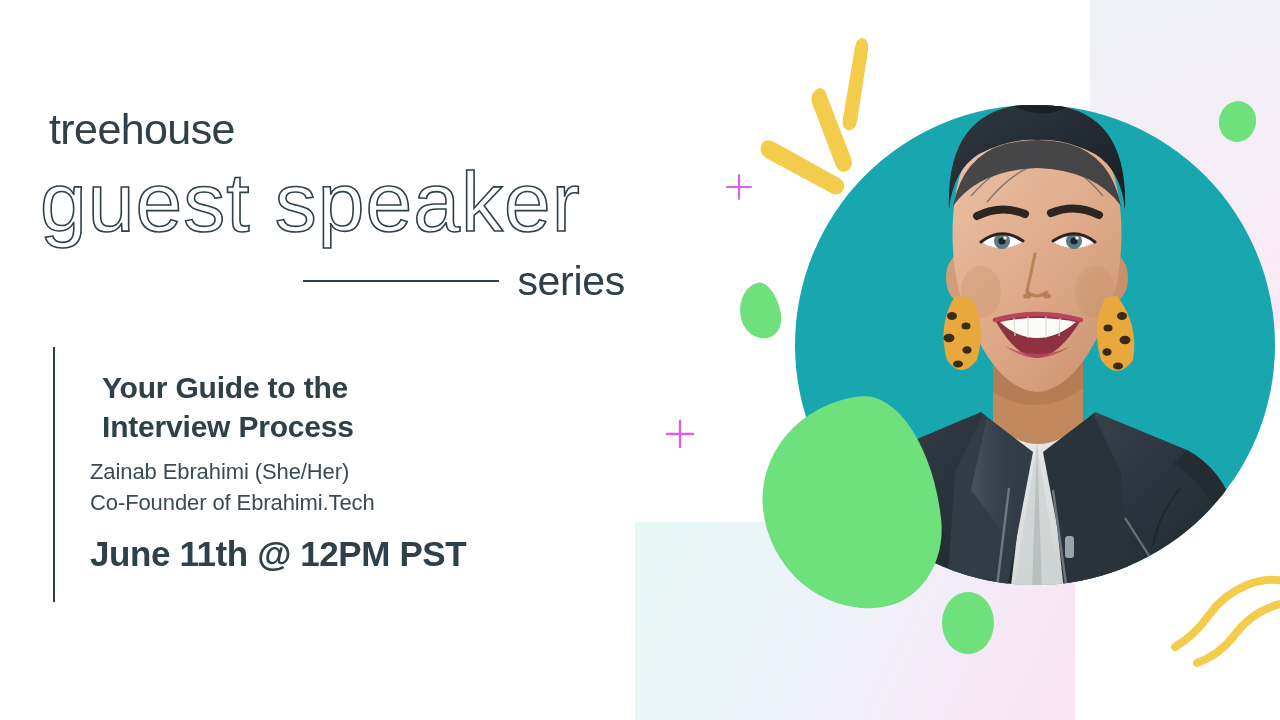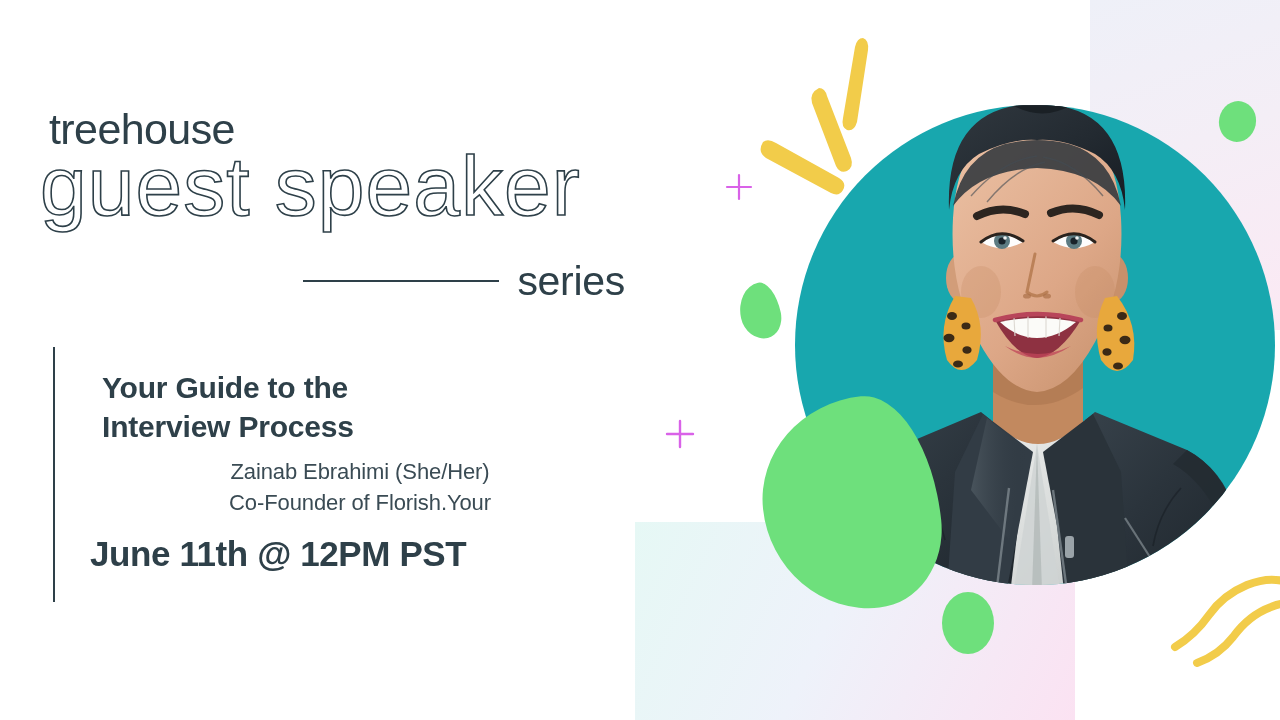--- a/index.html
+++ b/index.html
@@ -58,21 +58,21 @@
   #plus-mid{left:664px;top:418px;width:32px;height:32px;}
   #squiggles{position:absolute;left:1165px;top:575px;width:120px;height:105px;}
 
   
   #brand{
     position:absolute;left:49px;top:108px;
     font-size:43px;font-weight:400;letter-spacing:-0.6px;
     color:#2e4049;line-height:1;
   }
   #guest-speaker{
-    position:absolute;left:40px;top:144px;
+    position:absolute;left:40px;top:160px;
     font-size:84px;font-weight:400;letter-spacing:1px;
     line-height:1;
     color:transparent;
     -webkit-text-stroke:1.6px #2e4049;
   }
   #series-row{
     position:absolute;left:303px;top:255px;width:322px;height:52px;
     display:flex;align-items:center;gap:18px;
   }
   #series-rule{flex:1 1 auto;height:1.6px;background:#2e4049;}
@@ -83,21 +83,21 @@
   #divider-vertical{
     position:absolute;left:53px;top:347px;width:1.6px;height:255px;background:#2e4049;
   }
 
   #info{position:absolute;left:90px;top:368px;width:540px;color:#2e4049;}
   #talk-title{
     font-size:30px;font-weight:700;line-height:1.3;letter-spacing:-0.2px;
     margin:0 0 10px 12px;white-space:pre-line;
   }
   .speaker-line{
-    font-size:22px;font-weight:400;line-height:1.42;letter-spacing:-0.1px;color:#3a4b54;text-align:center;
+    font-size:22px;font-weight:400;line-height:1.42;letter-spacing:-0.1px;color:#3a4b54;
   }
   #datetime{
     margin-top:18px;font-size:35px;font-weight:700;letter-spacing:-0.4px;line-height:1;
   }
 </style>
 </head>
 <body>
 
 <div id="stage">
 
@@ -303,17 +303,17 @@
     <div id="series-rule"></div>
     <div id="series-label">series</div>
   </div>
 
   <div id="divider-vertical"></div>
 
   <div id="info">
     <div id="talk-title">Your Guide to the
 Interview Process</div>
     <div class="speaker-line">Zainab Ebrahimi (She/Her)</div>
-    <div class="speaker-line">Co-Founder of Florish.Your</div>
+    <div class="speaker-line">Co-Founder of Ebrahimi.Tech</div>
     <div id="datetime">June 11th @ 12PM PST</div>
   </div>
 
 </div>
 
 </body></html>

